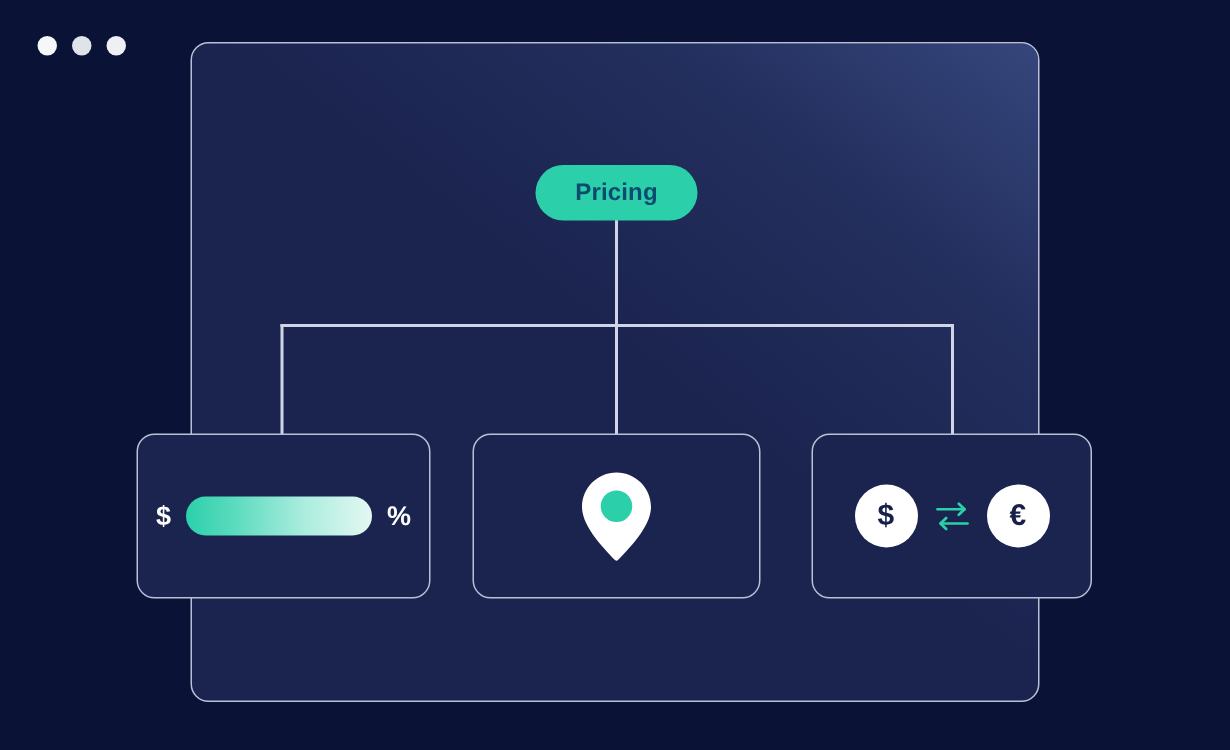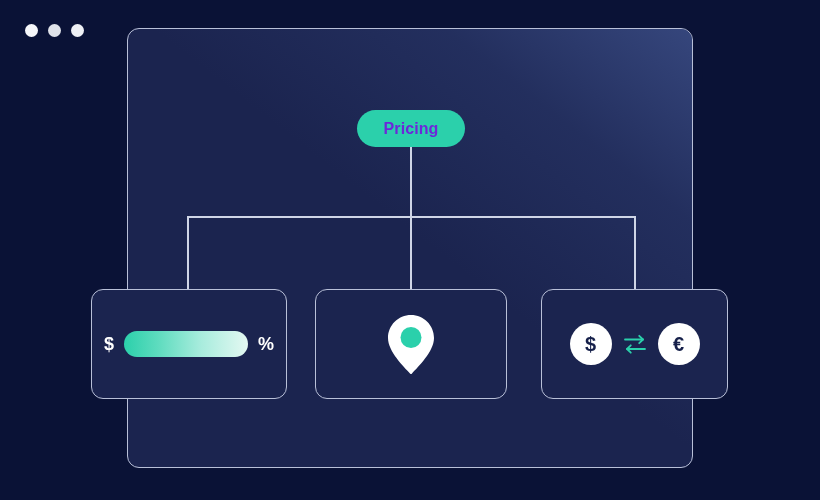--- a/index.html
+++ b/index.html
@@ -81,21 +81,21 @@
     width: 108px;
     height: 37px;
     background: #2bd0ab;
     border-radius: 19px;
     display: flex;
     align-items: center;
     justify-content: center;
     z-index: 6;
   }
   .pill-label {
-    color: #6d28d9;
+    color: #0c4a6e;
     font-size: 16px;
     font-weight: 600;
     letter-spacing: 0.1px;
   }
 
   
   .card {
     position: absolute;
     top: 289px;
     height: 110px;

